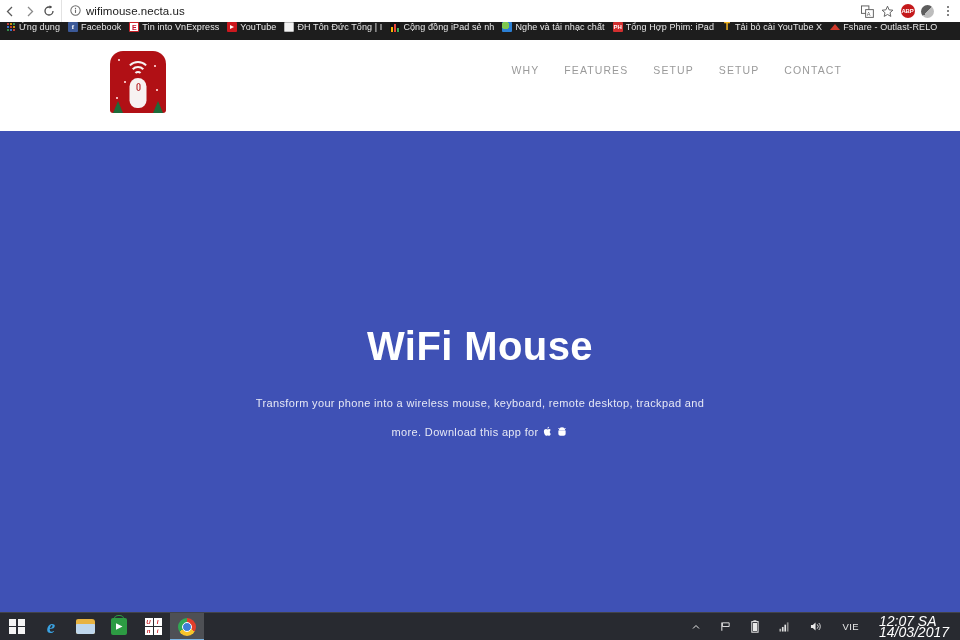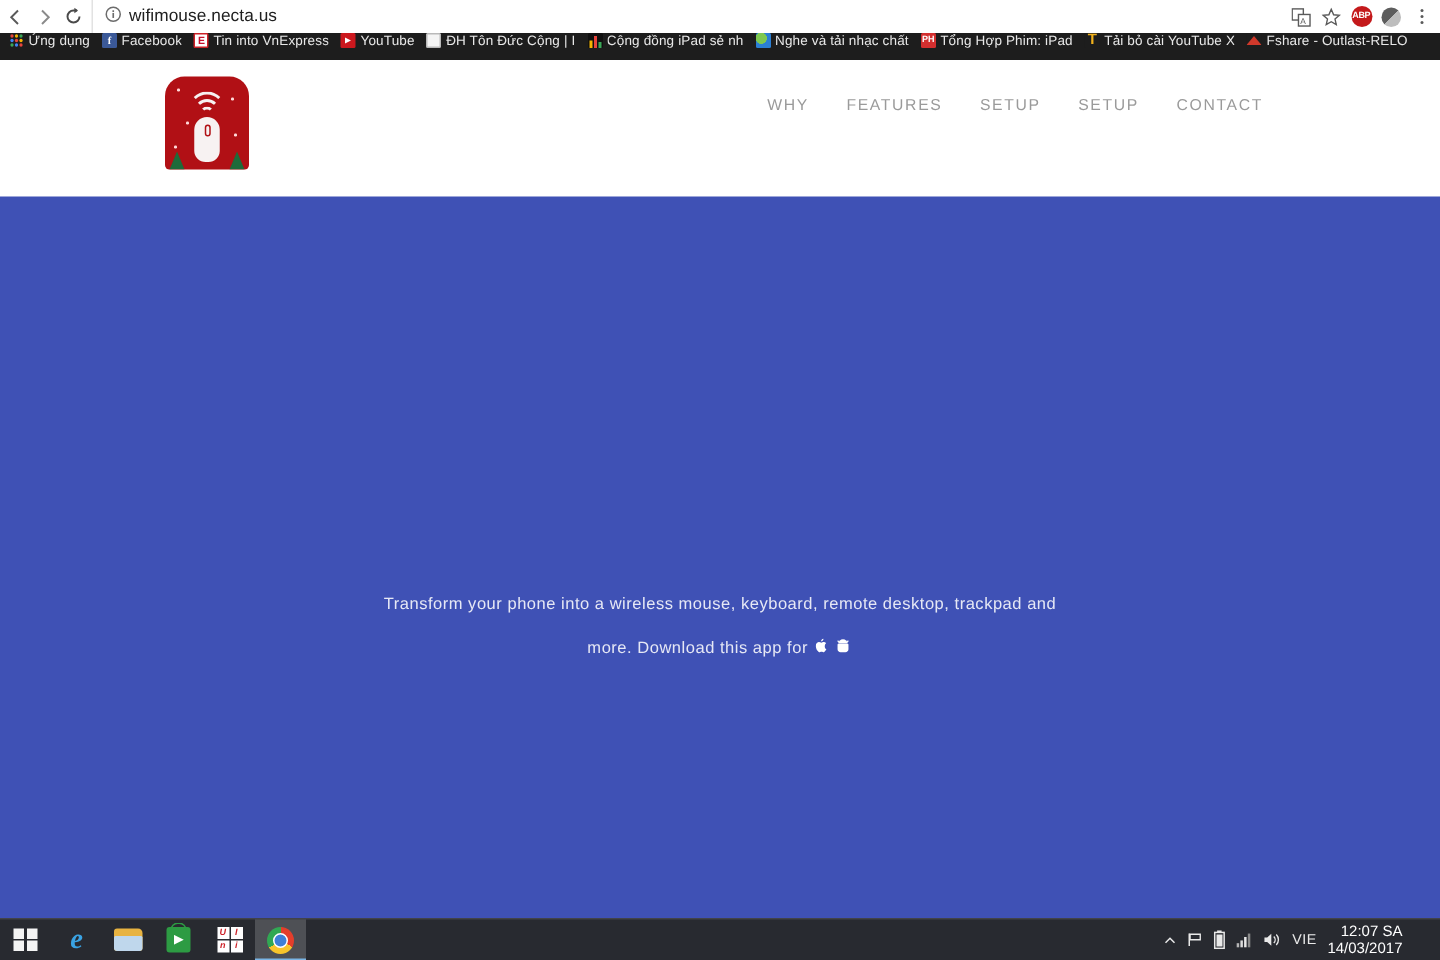--- a/index.html
+++ b/index.html
@@ -170,24 +170,24 @@
     background:rgba(40,42,48,0.93);
     display:flex; align-items:center;
     border-top:1px solid rgba(255,255,255,0.12);
   }
   .tb-left { display:flex; align-items:center; height:28px; }
   .tb-btn {
     width:34px; height:28px; display:flex; align-items:center; justify-content:center;
     position:relative;
   }
   .tb-btn.active { background:rgba(255,255,255,0.18); box-shadow:inset 0 -2px 0 #7ab5e5; }
-  .tb-right { margin-left:auto; display:flex; align-items:center; height:28px; padding-right:22px; gap:7px; }
+  .tb-right { margin-left:auto; display:flex; align-items:center; height:28px; padding-right:8px; gap:20px; }
   .tray-ico { color:#e9e9e9; font-size:11px; display:flex; align-items:center; }
   .tray-lang { color:#e9e9e9; font-size:9.5px; letter-spacing:0.4px; }
-  .tray-clock { color:#ffffff; font-size:10px; line-height:11px; text-align:right; padding-right:3px; }
+  .tray-clock { color:#ffffff; font-size:14px; line-height:11px; text-align:left; padding-right:3px;font-style:italic; }
 
   
   .win-logo { display:grid; grid-template-columns:7px 7px; grid-template-rows:7px 7px; gap:1.5px; }
   .win-logo i { background:#f4f4f4; display:block; }
   .ie-logo {
     font-family:"Liberation Serif", serif; font-style:italic; font-weight:bold;
     font-size:19px; color:#3aa3e3; line-height:1;
   }
   .folder-ico { width:19px; height:15px; position:relative; }
   .folder-ico .back { position:absolute; inset:0; background:#e8b341; border-radius:2px 3px 2px 2px; }
@@ -305,21 +305,21 @@
       <span class="bm-label">Tin into VnExpress</span>
     </div>
 
     <div class="bm">
       <span class="bm-ico ico-yt"></span>
       <span class="bm-label">YouTube</span>
     </div>
 
     <div class="bm">
       <span class="bm-ico ico-doc"></span>
-      <span class="bm-label">ĐH Tôn Đức Cộng | I</span>
+      <span class="bm-label">ĐH Tôn Đức Tổng | I</span>
     </div>
 
     <div class="bm">
       <span class="bm-ico ico-bars">
         <svg width="10" height="10" viewBox="0 0 10 10">
           <rect x="1" y="5" width="2" height="5" fill="#f4b400"></rect>
           <rect x="4" y="2" width="2" height="8" fill="#e8453c"></rect>
           <rect x="7" y="6" width="2" height="4" fill="#3aa757"></rect>
         </svg>
       </span>
@@ -375,20 +375,21 @@
       <nav class="site-nav">
         <a class="nav-link" href="#">WHY</a>
         <a class="nav-link" href="#">FEATURES</a>
         <a class="nav-link" href="#">SETUP</a>
         <a class="nav-link" href="#">SETUP</a>
         <a class="nav-link" href="#">CONTACT</a>
       </nav>
     </div>
 
     <div class="hero">
+      <h1 class="hero-title">WiFi Mouse</h1>
 
       <p class="hero-sub">
         <span>Transform your phone into a wireless mouse, keyboard, remote desktop,</span>
         <span>trackpad and more. Download this app for</span>
         <span class="store-ico">
           <svg width="9" height="11" viewBox="0 0 10 12">
             <path d="M7.6 6.3c0-1.3.9-2 1-2.1-.6-.8-1.4-.9-1.7-.9-.8 0-1.3.4-1.8.4-.5 0-1.1-.4-1.8-.4-1 0-2.3.8-2.3 2.8 0 1.3.5 2.6 1.1 3.5.4.6.9 1.2 1.5 1.2.6 0 .8-.4 1.6-.4.8 0 1 .4 1.6.4.6 0 1-.6 1.4-1.2.3-.5.5-1 .6-1.1-.1 0-1.2-.5-1.2-1.8z" fill="#ffffff"></path>
             <path d="M6.2 2.2c.3-.4.5-.9.4-1.4-.5 0-1 .3-1.3.7-.3.3-.5.8-.4 1.3.5 0 1-.2 1.3-.6z" fill="#ffffff"></path>
           </svg>
         </span>

